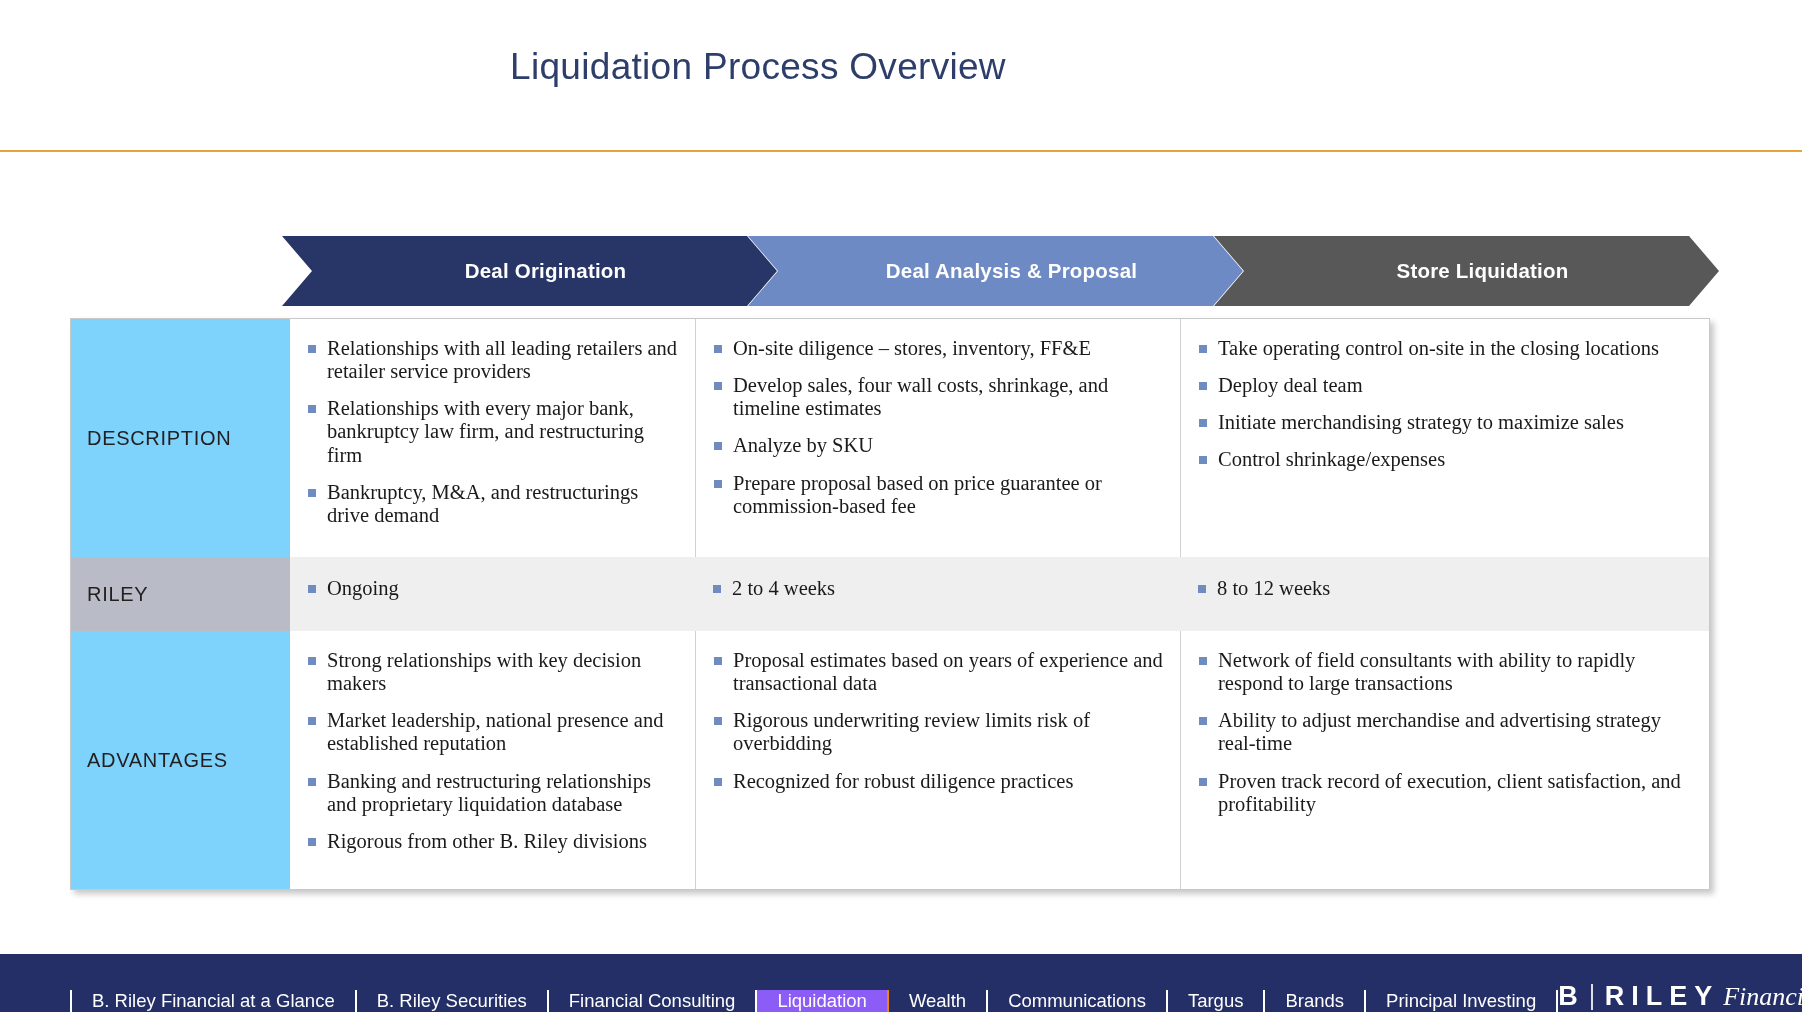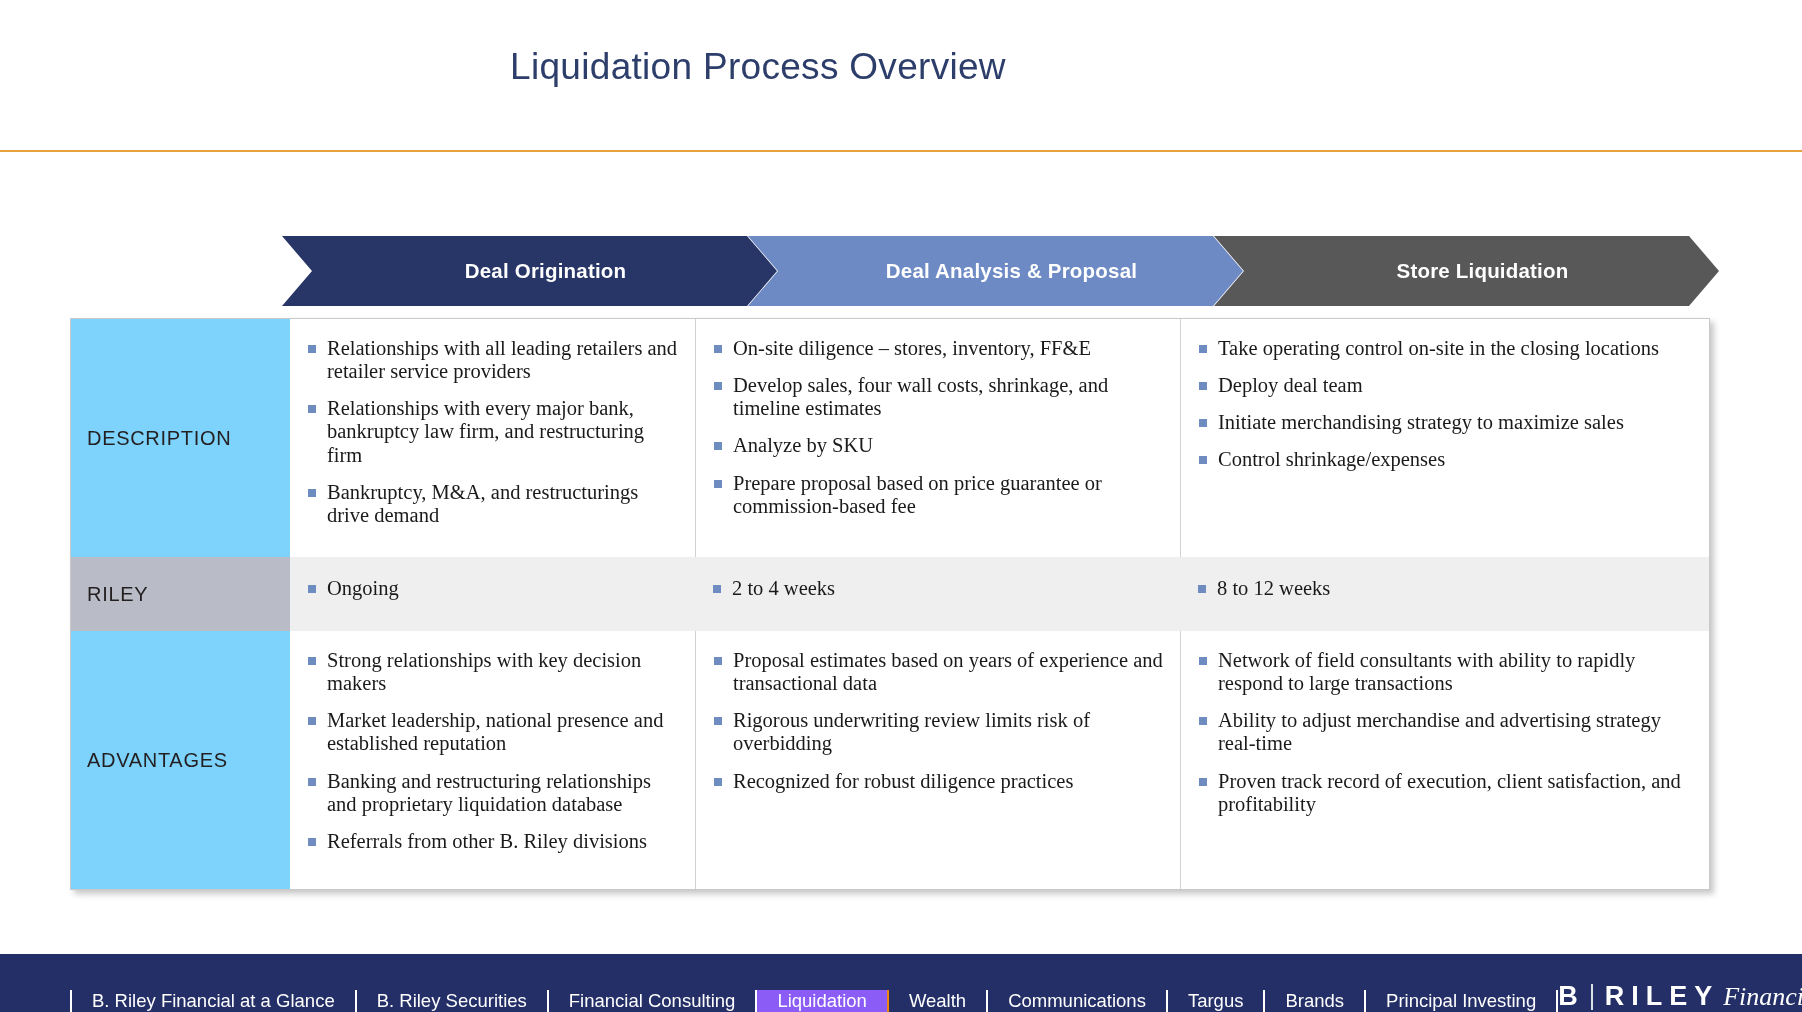--- a/index.html
+++ b/index.html
@@ -331,21 +331,21 @@
         <div class="bullet">
           <span class="sq"></span>
           <span class="txt">Market leadership, national presence and established reputation</span>
         </div>
         <div class="bullet">
           <span class="sq"></span>
           <span class="txt">Banking and restructuring relationships and proprietary liquidation database</span>
         </div>
         <div class="bullet">
           <span class="sq"></span>
-          <span class="txt">Referrals from other B. Riley divisions</span>
+          <span class="txt">Rigorous from other B. Riley divisions</span>
         </div>
       </div>
       <div class="cell cell-b">
         <div class="bullet">
           <span class="sq"></span>
           <span class="txt">Proposal estimates based on years of experience and transactional data</span>
         </div>
         <div class="bullet">
           <span class="sq"></span>
           <span class="txt">Rigorous underwriting review limits risk of overbidding</span>

